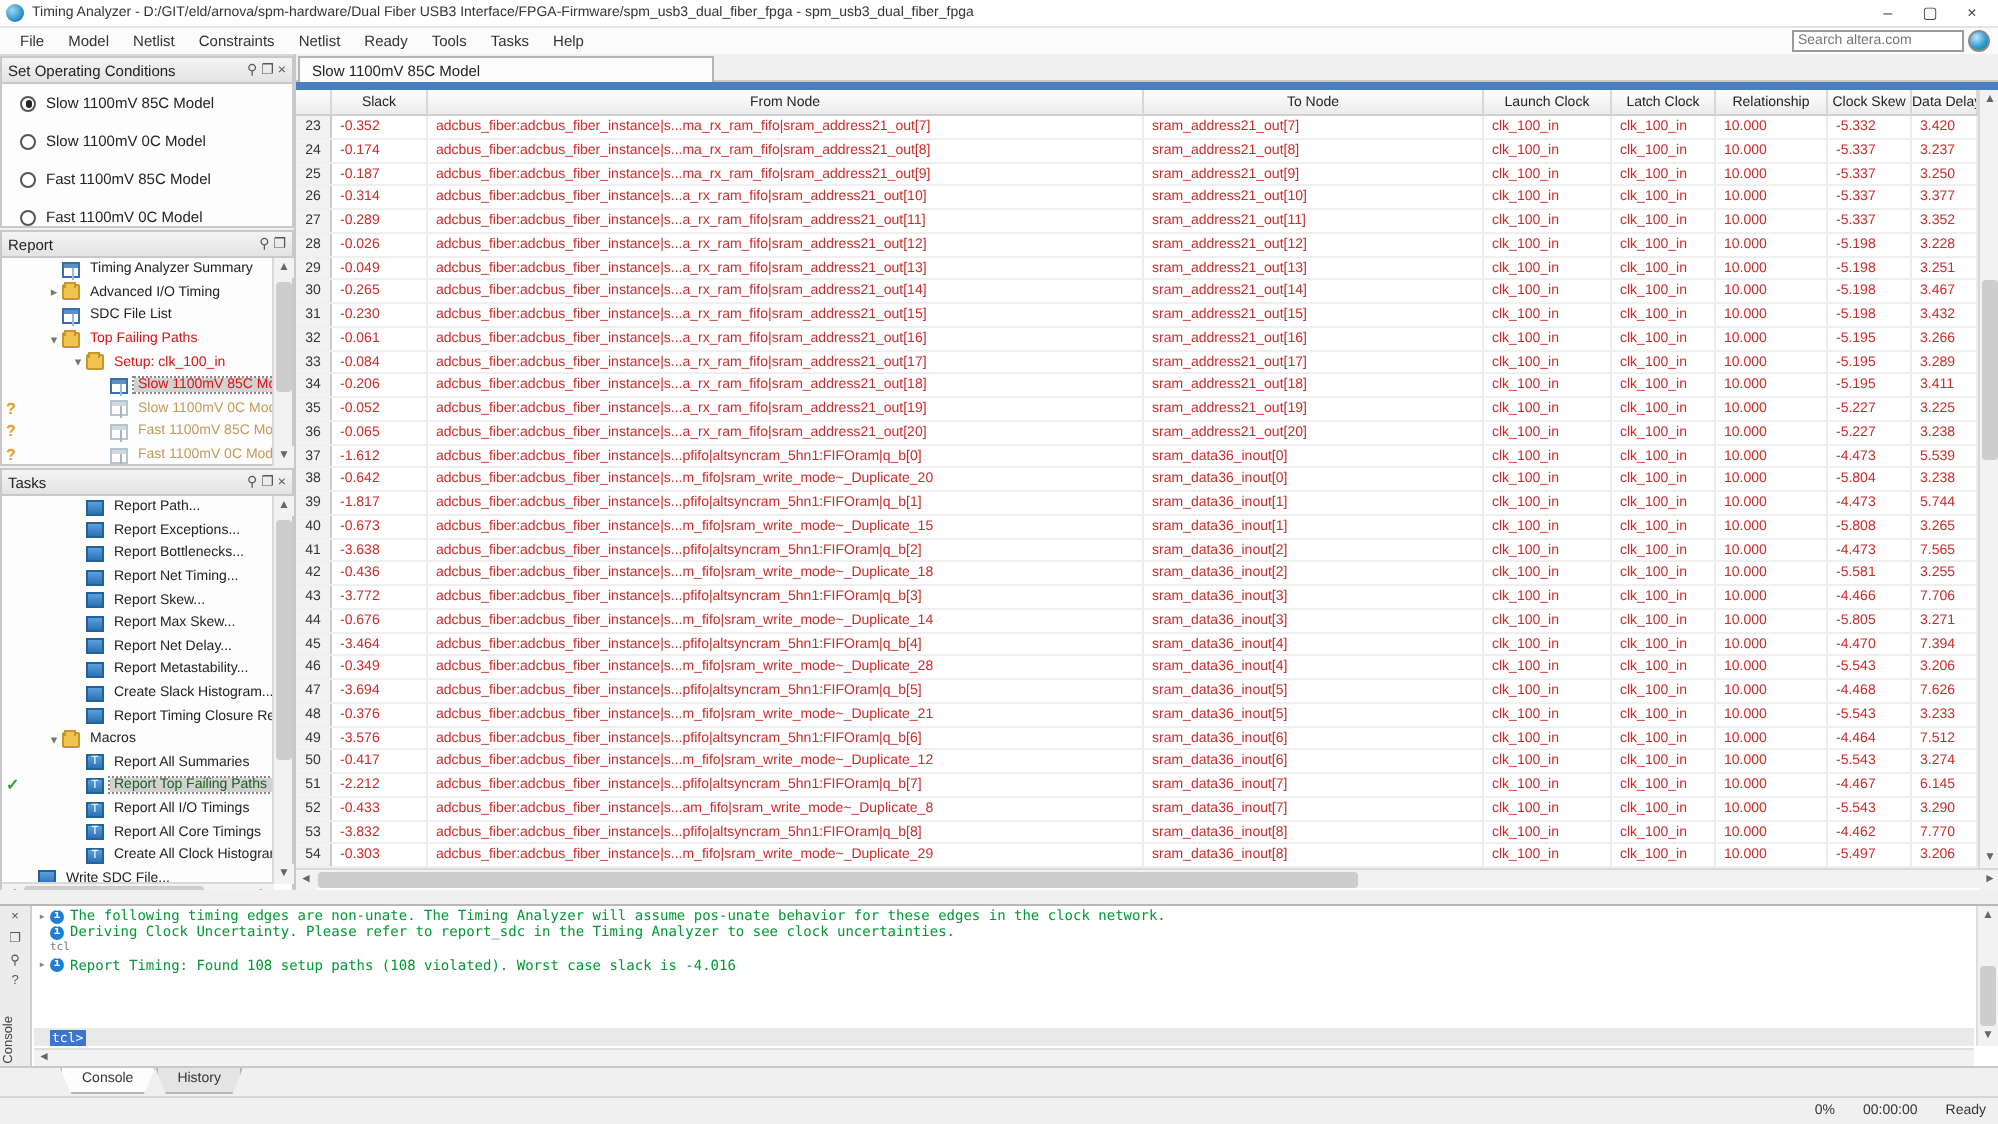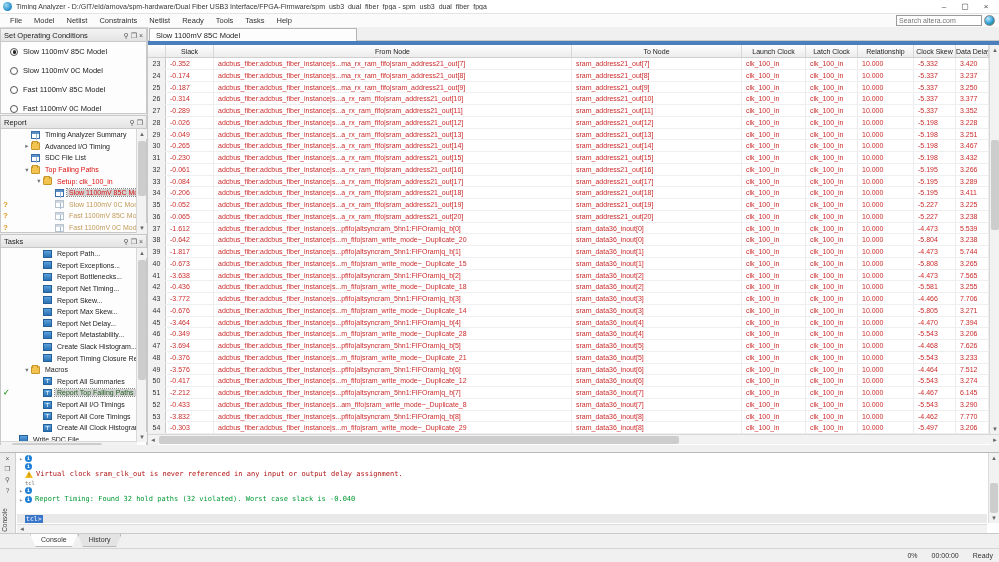--- a/index.html
+++ b/index.html
@@ -754,42 +754,35 @@
       <span>❐</span>
       <span>⚲</span>
       <span>?</span>
     </div>
     <span class="con-side-label">Console</span>
   </div>
   <div class="con-lines" id="console-lines">
       <div class="con-line">
         <span class="con-exp">▸</span>
         <span class="ci ci-info">i</span>
+        <span class="t-info">The following timing edges are non-unate.  The Timing Analyzer will assume pos-unate behavior for these edges in the clock network.</span>
       </div>
       <div class="con-line">
         <span class="con-exp"></span>
         <span class="ci ci-info">i</span>
-      </div>
-      <div class="con-line">
-        <span class="con-exp"></span>
-        <span class="ci ci-warn">!</span>
-        <span class="t-warn">Virtual clock sram_clk_out is never referenced in any input or output delay assignment.</span>
+        <span class="t-info">Deriving Clock Uncertainty. Please refer to report_sdc in the Timing Analyzer to see clock uncertainties.</span>
       </div>
       <div class="con-line">
         <span class="con-exp"></span>
         <span class="ci ci-tcl">tcl</span>
       </div>
       <div class="con-line">
         <span class="con-exp">▸</span>
         <span class="ci ci-info">i</span>
-      </div>
-      <div class="con-line">
-        <span class="con-exp">▸</span>
-        <span class="ci ci-info">i</span>
-        <span class="t-info">Report Timing: Found 32 hold paths (32 violated).  Worst case slack is -0.040</span>
+        <span class="t-info">Report Timing: Found 108 setup paths (108 violated).  Worst case slack is -4.016</span>
       </div>
     </div>
   <div class="con-prompt">
     <span class="prompt-text">tcl&gt;</span>
   </div>
   <div class="con-hscroll">
     <span class="sb-btn" style="left:0; line-height:9px;">◄</span>
   </div>
   <div class="con-vscroll">
     <span class="sb-btn" style="top:0">▲</span>

